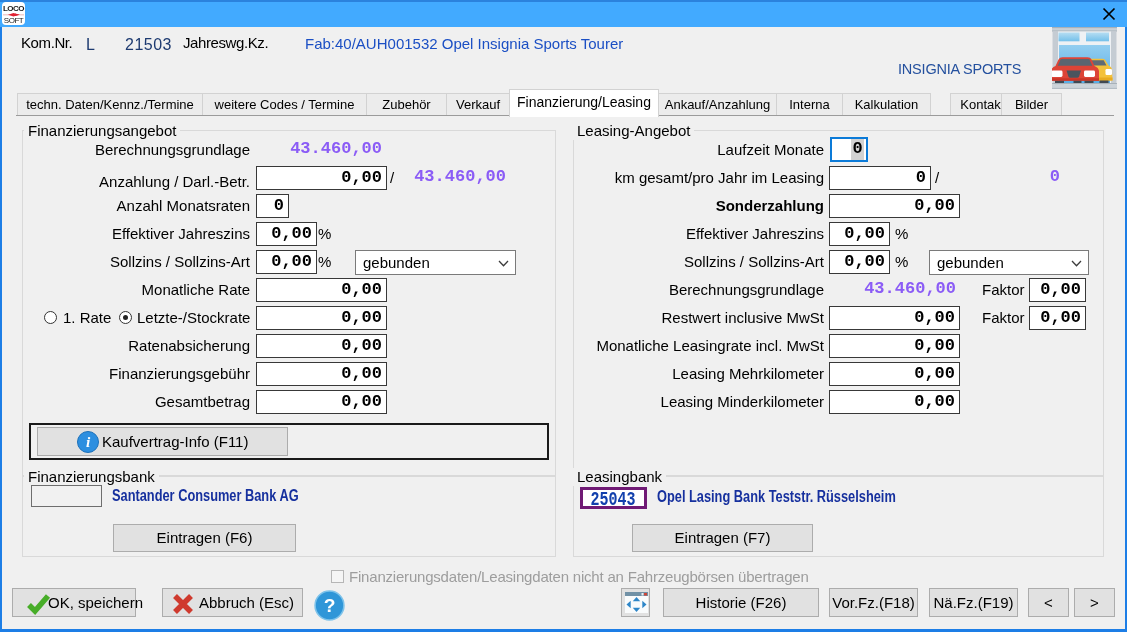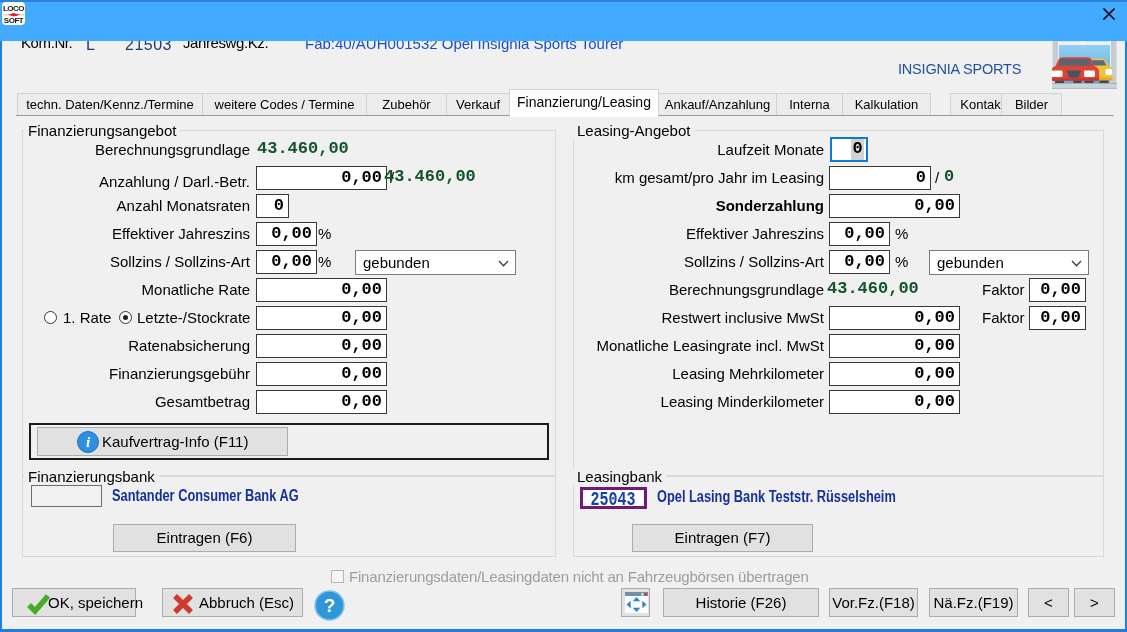--- a/index.html
+++ b/index.html
@@ -2,49 +2,49 @@
 <html><head>
 <meta charset="utf-8">
 <style>
 * { margin:0; padding:0; box-sizing:border-box; }
 html,body { width:1127px; height:632px; overflow:hidden; }
 body { position:relative; font-family:"Liberation Sans",sans-serif; background:#f0f0f0; }
 .abs { position:absolute; }
 .lbl { position:absolute; font-size:15px; color:#000; height:20px; line-height:20px; white-space:nowrap; }
 .rlbl { text-align:right; }
 .box { position:absolute; height:24px; background:#fff; border:1px solid #383838; font-family:"Liberation Mono",monospace; font-weight:bold; font-size:17px; line-height:22px; text-align:right; padding-right:4px; color:#000; }
-.bluev { position:absolute; height:24px; font-family:"Liberation Mono",monospace; font-weight:bold; font-size:17px; line-height:24px; color:#14532d; white-space:nowrap; }
+.bluev { position:absolute; height:24px; font-family:"Liberation Mono",monospace; font-weight:bold; font-size:17px; line-height:24px; text-align:right; color:#8b5cf6; white-space:nowrap; }
 .sel { position:absolute; height:25px; background:#fff; border:1px solid #7a7a7a; font-size:15px; line-height:23px; padding-left:7px; color:#000; }
 .sel svg { position:absolute; right:6px; top:9px; }
 .btn { position:absolute; background:#e1e1e1; border:1px solid #acacac; font-size:15px; color:#000; text-align:center; white-space:nowrap; }
 .fs { position:absolute; border:1px solid #d9d9d9; }
 .leg { position:absolute; font-size:15px; color:#000; background:#f0f0f0; padding:0 4px; height:18px; line-height:18px; white-space:nowrap; }
 .tab { position:absolute; top:93px; height:22px; background:#ececec; border:1px solid #d2d2d2; border-bottom:none; font-size:13px; color:#000; text-align:center; line-height:21px; white-space:nowrap; }
 .tabact { top:89px; height:28px; background:#fff; font-size:14px; line-height:24px; z-index:5; }
 .radio { position:absolute; width:13px; height:13px; border:1px solid #333; border-radius:50%; background:#fff; }
 </style>
 </head>
 <body>
 
 <div class="abs" style="left:0;top:0;width:2px;height:632px;background:#1d7ee6;z-index:50"></div>
 <div class="abs" style="right:0;top:0;width:2px;height:632px;background:#1d7ee6;z-index:50"></div>
 <div class="abs" style="left:0;bottom:0;width:1127px;height:3px;background:#1d7ee6;z-index:50"></div>
 
 <div class="abs" style="left:0;top:0;width:1127px;height:2px;background:#2b82dd;z-index:52"></div>
-<div class="abs" style="left:0;top:0;width:1127px;height:41px;background:#42aaff;z-index:51">
+<div class="abs" style="left:0;top:0;width:1127px;height:27px;background:#42aaff;z-index:51">
   <div class="abs" style="left:2px;top:2px;width:23px;height:23px;background:#fff;border-radius:4px;">
     <div style="font-size:8px;font-weight:bold;color:#181818;text-align:center;line-height:8px;margin-top:2.5px;letter-spacing:-0.5px;">LOCO</div>
     <div style="height:4px;position:relative;">
       <svg width="21" height="4" style="position:absolute;left:1px;top:0.5px;">
         <rect x="0" y="1.4" width="21" height="0.9" fill="#e8b0b0"></rect>
         <polygon points="5,1.8 10.5,0 16,1.8 10.5,3.6" fill="#e02030"></polygon>
         <polygon points="12,0.6 17,1.8 12,3" fill="#e02030"></polygon>
       </svg>
     </div>
-    <div style="font-size:8px;font-weight:bold;color:#181818;text-align:center;line-height:8px;margin-top:0.5px;letter-spacing:-0.5px;">SOFT</div>
+    <div style="font-size:8px;font-weight:normal;color:#181818;text-align:center;line-height:8px;margin-top:0.5px;letter-spacing:-0.5px;">SOFT</div>
   </div>
   <svg class="abs" style="right:11px;top:7px;" width="14" height="14">
       <path d="M1.5,1.5 L12.5,12.5 M12.5,1.5 L1.5,12.5" stroke="#000" stroke-width="1.7"></path>
     </svg>
 </div>
 
 <div class="lbl" style="left:21px;top:33px;font-size:15px;letter-spacing:-0.4px;">Kom.Nr.</div>
 <div class="lbl" style="left:86px;top:35px;color:#1d3a70;font-size:16px;">L</div>
 <div class="lbl" style="left:125px;top:35px;color:#1d3a70;font-size:16px;letter-spacing:0.5px;">21503</div>
 <div class="lbl" style="left:183px;top:33px;font-size:15px;letter-spacing:-0.4px;">Jahreswg.Kz.</div>

